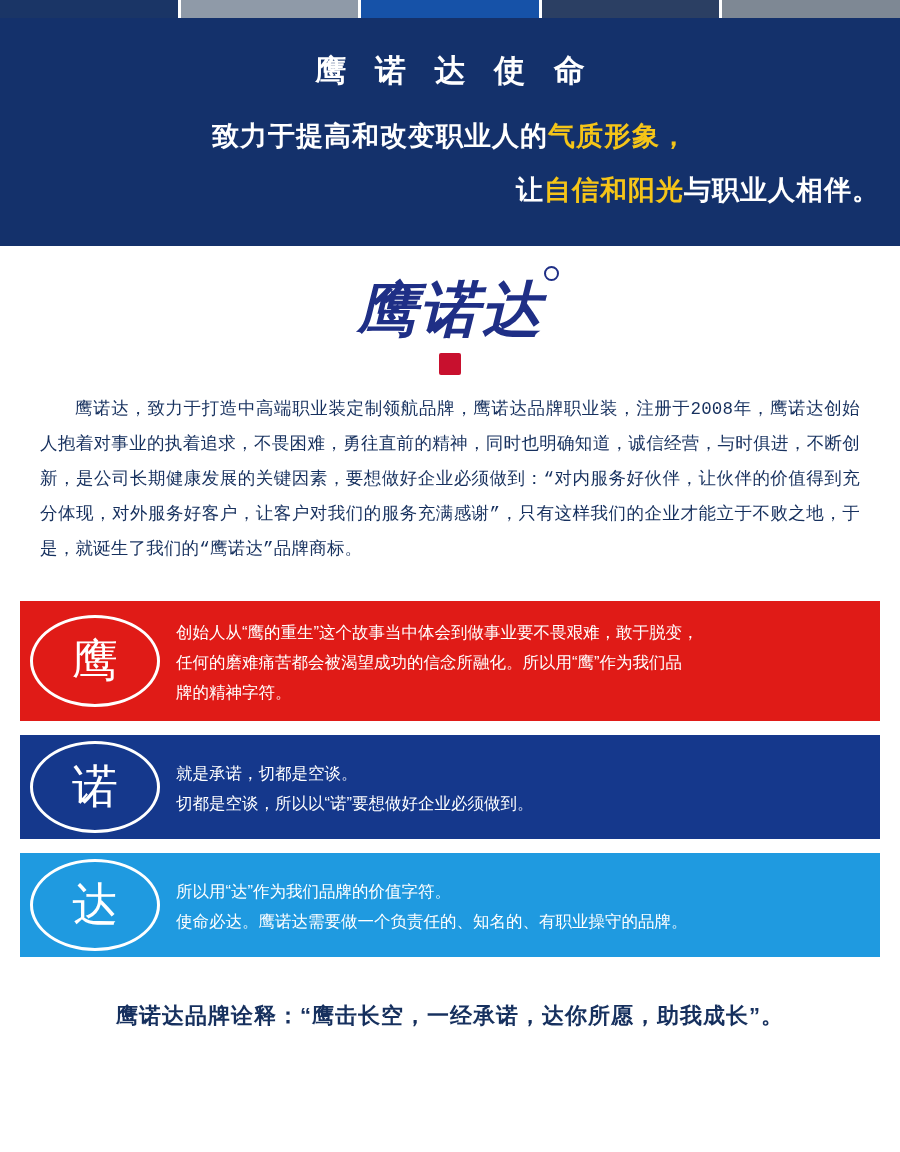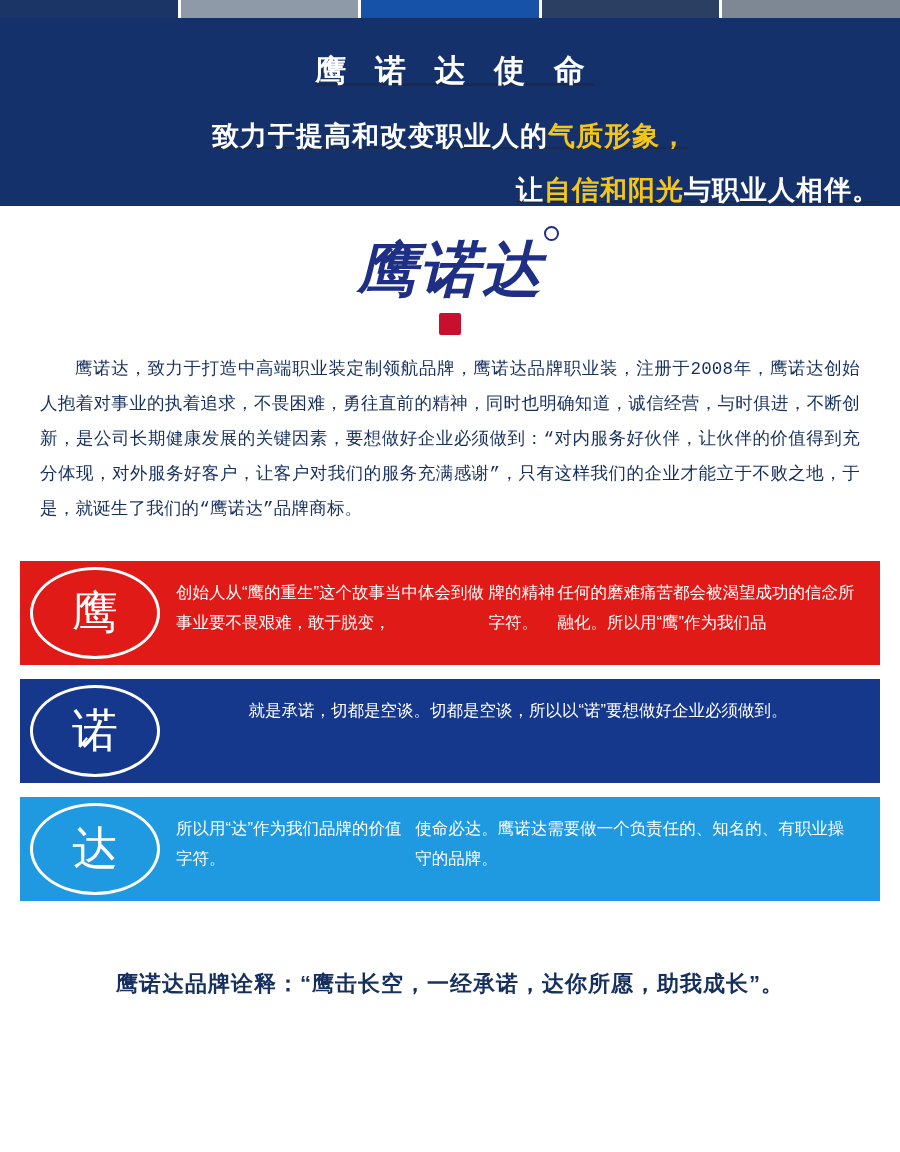--- a/index.html
+++ b/index.html
@@ -32,26 +32,25 @@
   .photo-strip .cell:last-child { border-right: none; }
   .photo-strip .cell.c0 { background: #1a3566; }
   .photo-strip .cell.c1 { background: #8f9aa8; }
   .photo-strip .cell.c2 { background: #1652a8; }
   .photo-strip .cell.c3 { background: #2b3f63; }
   .photo-strip .cell.c4 { background: #7e8894; }
 
   
   .mission {
     width: 900px;
-    height: 188px;
+    height: 228px;
     background: #14316b;
     position: relative;
     box-sizing: border-box;
     padding: 0;
-    text-decoration: underline;
   }
   .mission-title {
     text-align: center;
     color: #ffffff;
     font-size: 31px;
     font-weight: bold;
     letter-spacing: 10px;
     padding-top: 32px;
     text-indent: 10px;
   }
@@ -165,35 +164,35 @@
     line-height: 1;
   }
   .block .body {
     flex: 1 1 auto;
     padding: 16px 20px 14px 6px;
     color: #ffffff;
     font-size: 16.5px;
     line-height: 30px;
     box-sizing: border-box;
     display: flex;
-    flex-direction: row;
+    flex-direction: column;
     justify-content: center;
   }
 
   .block.red { background: #e01b17; }
   .block.red .badge { background: #e01b17; }
   .block.navy { background: #15388c; }
   .block.navy .badge { background: #15388c; }
   .block.blue { background: #1f9ae0; }
   .block.blue .badge { background: #1f9ae0; }
 
   
   .slogan {
     width: 820px;
-    margin: 68px auto 0 auto;
+    margin: 44px auto 0 auto;
     text-align: center;
     font-size: 22px;
     font-weight: bold;
     color: #16305e;
     letter-spacing: 1px;
   }
 </style>
 </head>
 <body>
 
@@ -230,22 +229,22 @@
 <section class="blocks">
 
   <div class="block red">
     <div class="badge">
       <div class="badge-oval">
         <span class="badge-char">鹰</span>
       </div>
     </div>
     <div class="body">
       <div>创始人从“鹰的重生”这个故事当中体会到做事业要不畏艰难，敢于脱变，</div>
+      <div>任何的磨难痛苦都会被渴望成功的信念所融化。所以用“鹰”作为我们品</div>
       <div>牌的精神字符。</div>
-      <div>任何的磨难痛苦都会被渴望成功的信念所融化。所以用“鹰”作为我们品</div>
     </div>
   </div>
 
   <div class="block navy">
     <div class="badge">
       <div class="badge-oval">
         <span class="badge-char">诺</span>
       </div>
     </div>
     <div class="body">

